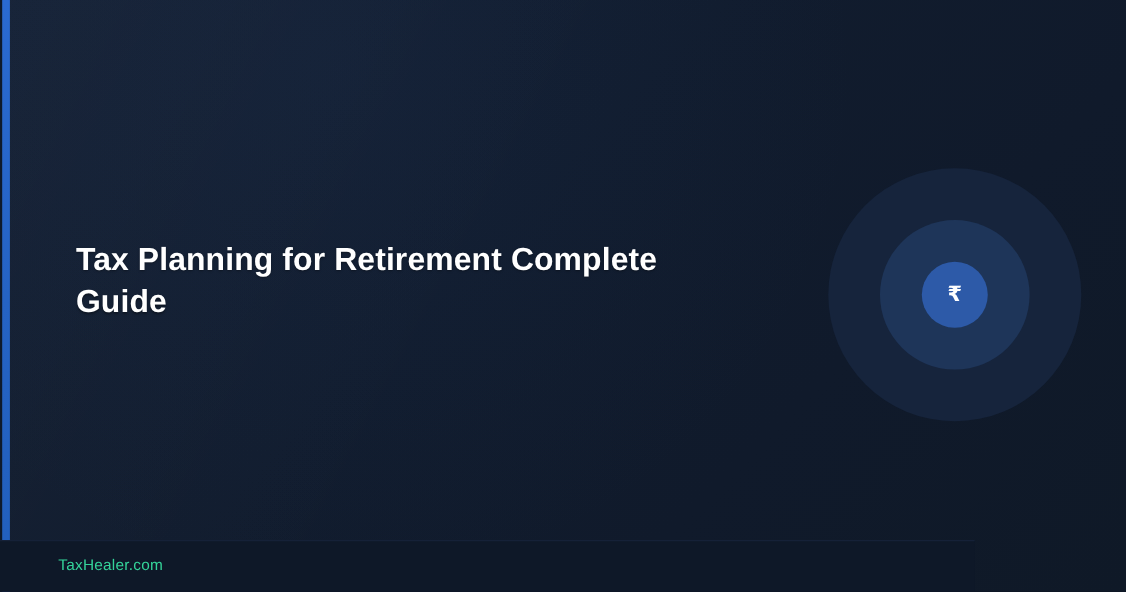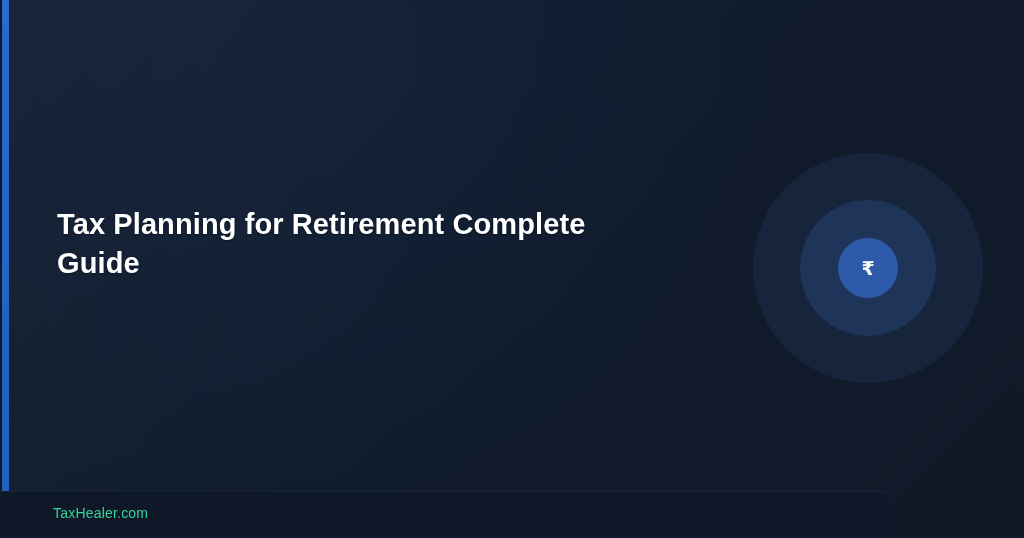--- a/index.html
+++ b/index.html
@@ -59,21 +59,21 @@
     height: 538px;
     background: #0e1a2b;
   }
 
   
   .headline {
     position: absolute;
     left: 53px;
     top: 201px;
     width: 600px;
-    margin: 4px;
+    margin: 16px;
     color: #ffffff;
     font-size: 29px;
     line-height: 39px;
     font-weight: bold;
     letter-spacing: 0.1px;
     text-shadow: 0 1px 2px rgba(0,0,0,0.35);
   }
 
   
   .rings {

